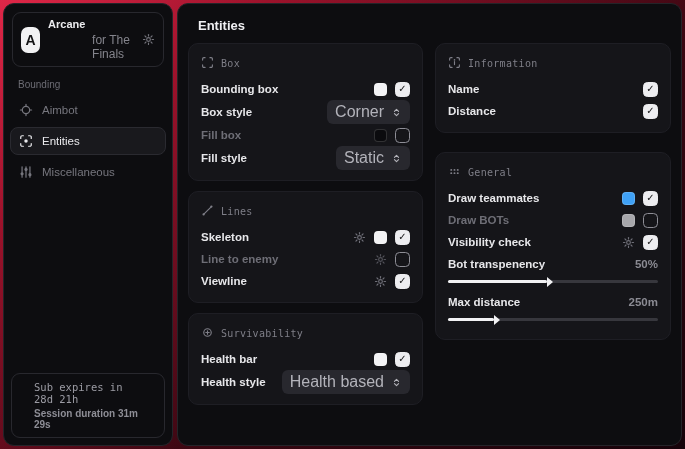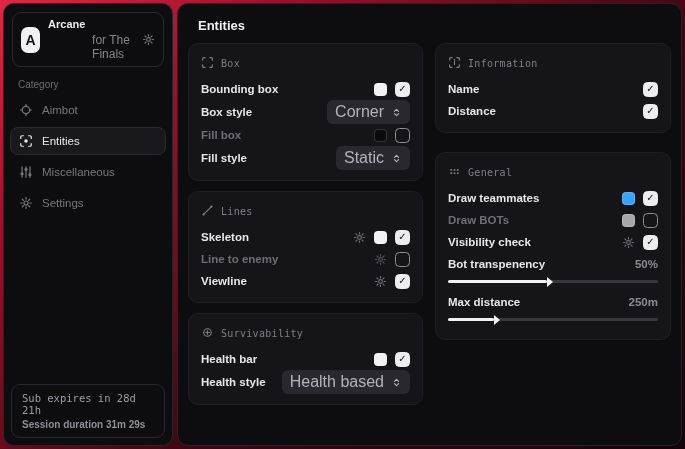--- a/index.html
+++ b/index.html
@@ -24,21 +24,21 @@
   .brand-gear { margin-left:auto; color:#73737b; display:flex; }
 
   .category { font-size:10px; color:#6c6c74; margin:12px 14px 6px; }
   .nav { display:flex; flex-direction:column; gap:3px; padding:0 6px; }
   .nav-item { display:flex; align-items:center; gap:9px; padding:6px 8px; border-radius:8px;
               border:1px solid transparent; color:#76767e; font-size:11.5px; cursor:pointer; }
   .nav-item.active { background:#19191d; border-color:#2a2a30; color:#e9e9ec; }
   .nav-item .nicon { display:flex; }
 
   .sub-card { position:absolute; left:7px; right:7px; bottom:7px; border:1px solid #28282e;
-              border-radius:9px; padding:7px 10px; }
+              border-radius:9px; padding:7px 22px; }
   .sub-line1 { font-family:"DejaVu Sans Mono",monospace; font-size:10.5px; color:#9c9ca4; }
   .sub-line2 { font-size:10px; font-weight:700; color:#8e8e96; margin-top:3px; }
 
   
   .main-title { padding:14px 0 0 20px; font-size:13px; font-weight:700; color:#f0f0f3; }
   .columns { display:flex; gap:12px; padding:10px 10px 0 10px; align-items:flex-start; }
   .col { display:flex; flex-direction:column; gap:10px; }
   .col-left  { width:235px; }
   .col-right { width:236px;gap:19px; }
 
@@ -172,21 +172,21 @@
       <div class="brand-name">Arcane</div>
       <div class="brand-sub">for The Finals</div>
     </div>
     <span class="brand-gear">
       <svg width="13" height="13">
           <use href="#i-gear"></use>
         </svg>
     </span>
   </div>
 
-  <div class="category">Category</div>
+  <div class="category">Bounding</div>
 
   <div class="nav">
     <div class="nav-item">
       <span class="nicon">
           <svg width="14" height="14">
             <use href="#i-crosshair"></use>
           </svg>
         </span>
       <span>Aimbot</span>
     </div>
@@ -198,28 +198,20 @@
         </span>
       <span>Entities</span>
     </div>
     <div class="nav-item">
       <span class="nicon">
           <svg width="14" height="14">
             <use href="#i-sliders"></use>
           </svg>
         </span>
       <span>Miscellaneous</span>
-    </div>
-    <div class="nav-item">
-      <span class="nicon">
-          <svg width="14" height="14">
-            <use href="#i-gear"></use>
-          </svg>
-        </span>
-      <span>Settings</span>
     </div>
   </div>
 
   <div class="sub-card">
     <div class="sub-line1">Sub expires in 28d 21h</div>
     <div class="sub-line2">Session duration 31m 29s</div>
   </div>
 </div>
 
 <div class="panel main">

